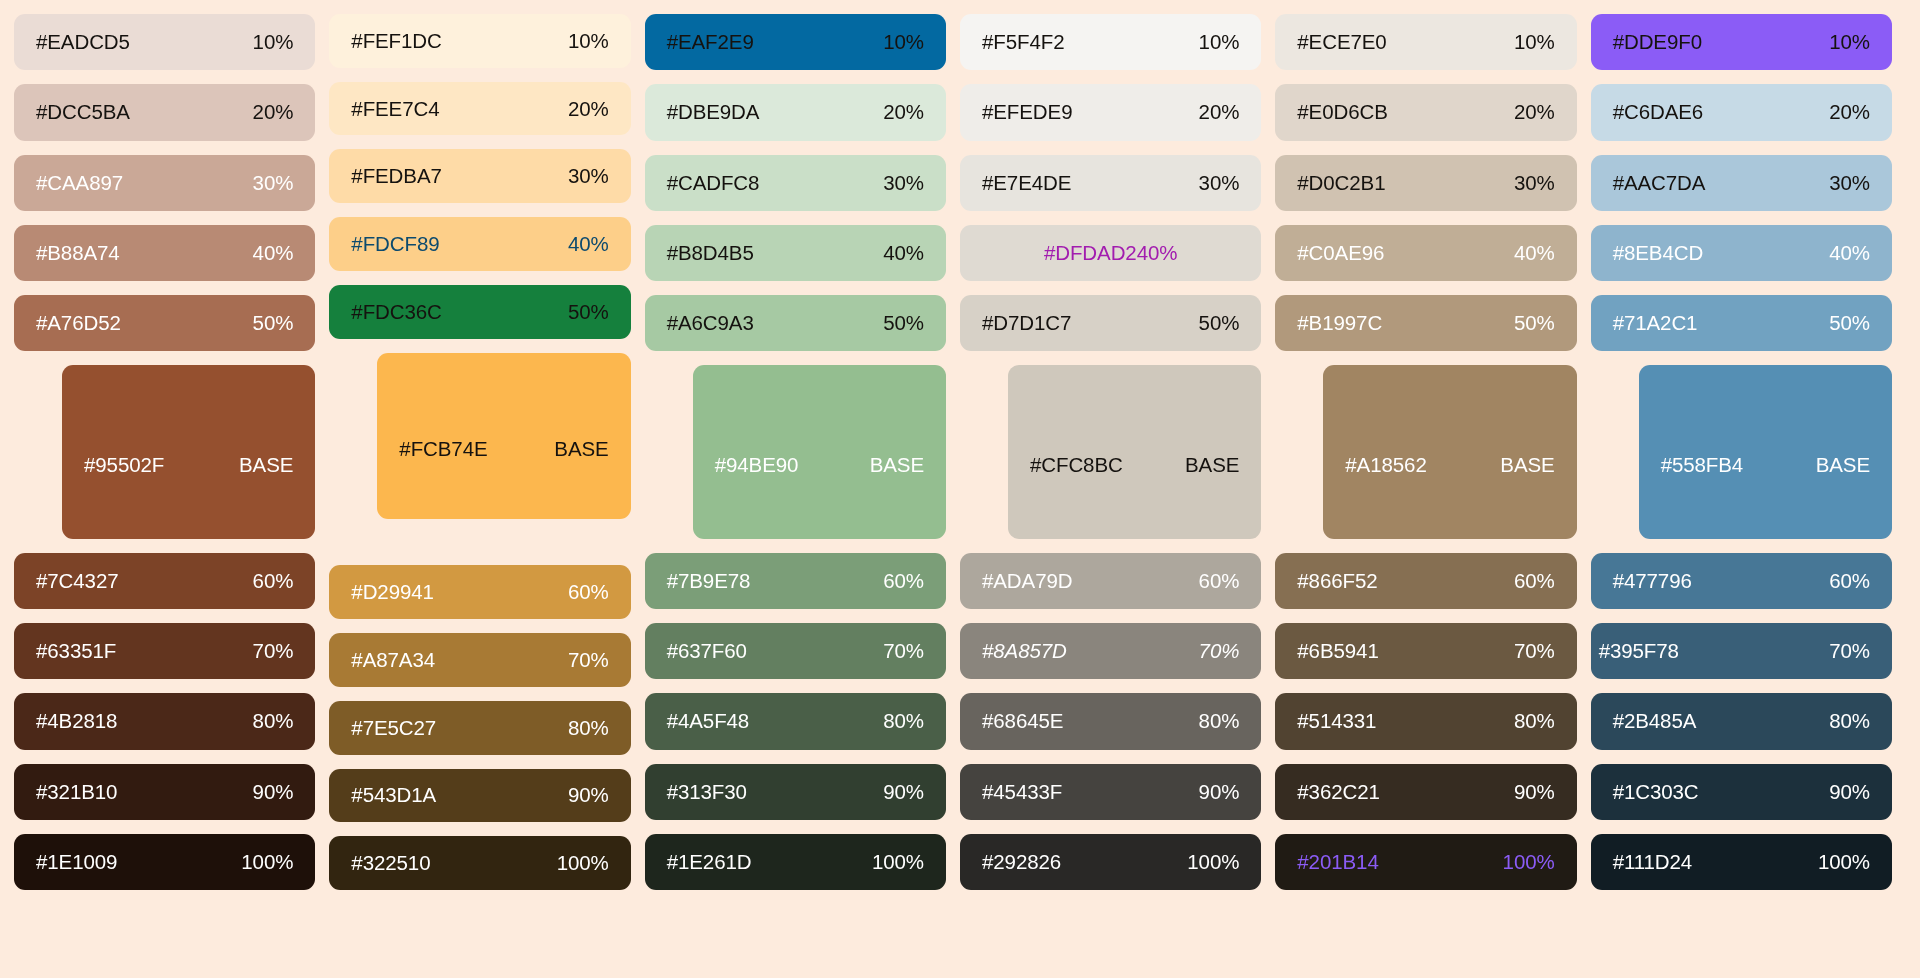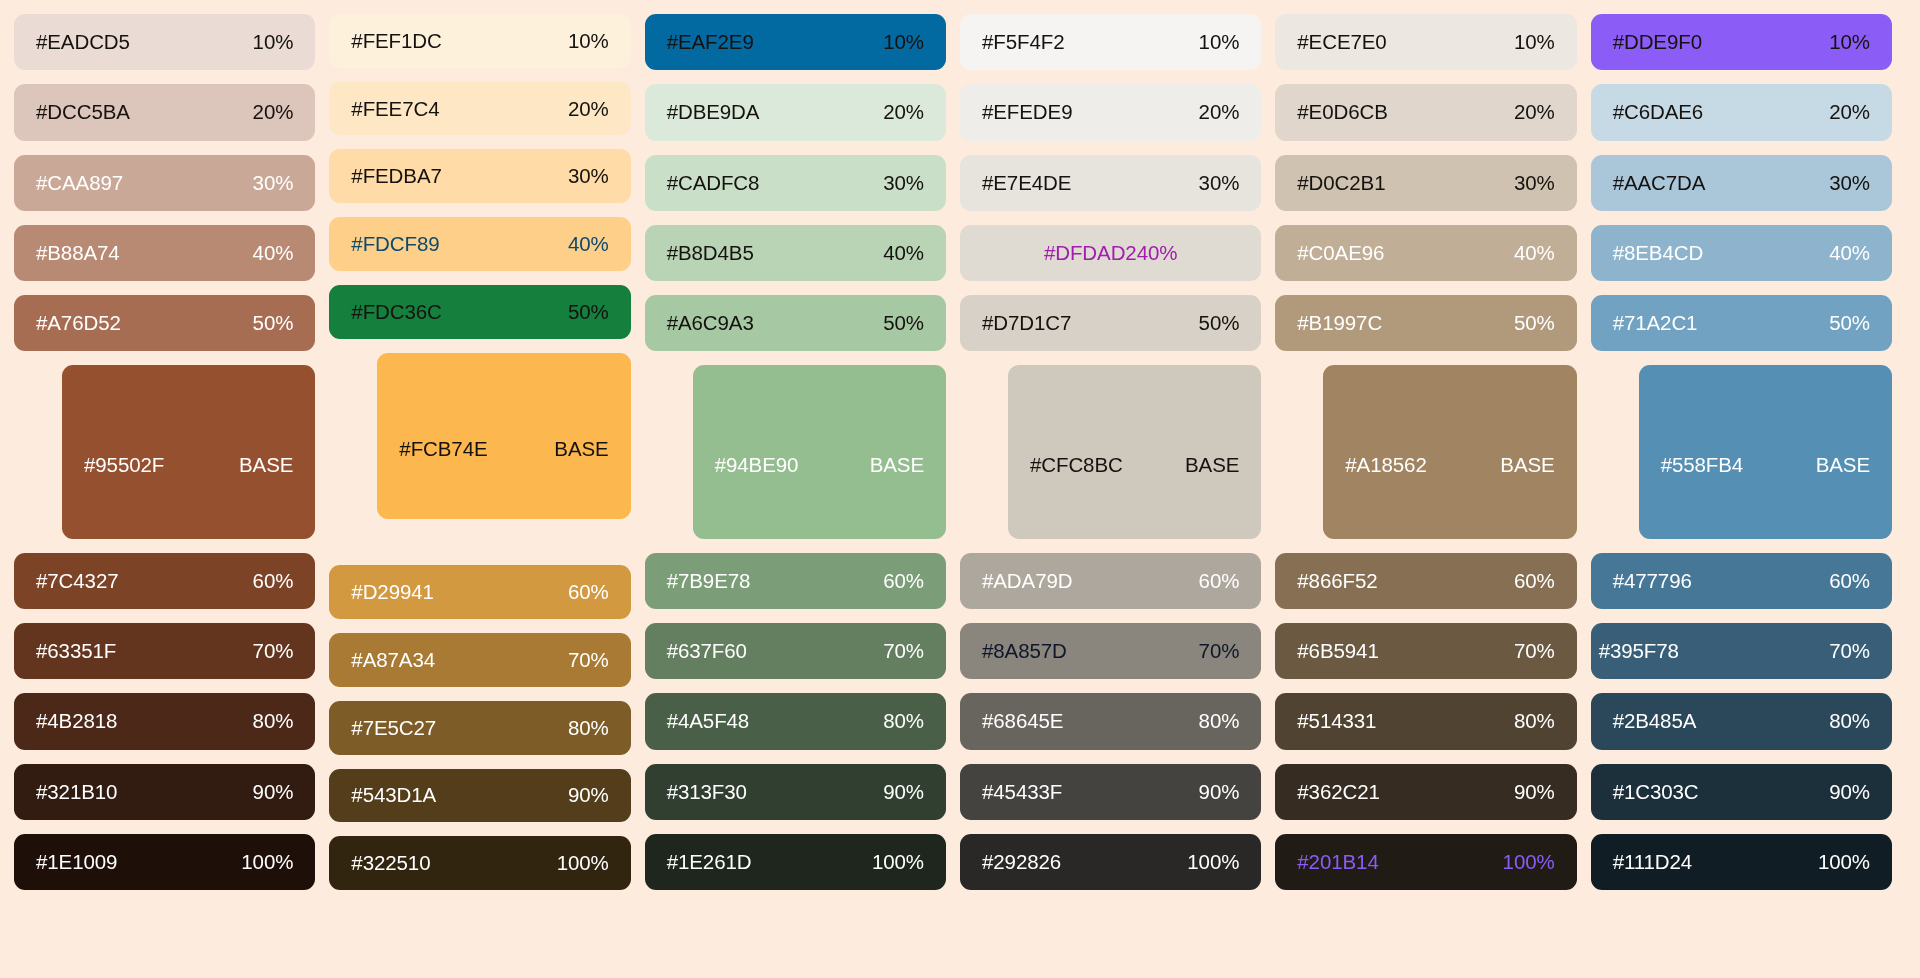--- a/index.html
+++ b/index.html
@@ -223,21 +223,21 @@
         <span class="swatch-step">50%</span>
       </div>
       <div class="swatch base" style="background: rgb(207, 200, 188); color: rgb(21, 18, 15);">
         <span class="swatch-hex">#CFC8BC</span>
         <span class="swatch-step">BASE</span>
       </div>
       <div class="swatch" style="background: rgb(173, 167, 157); color: rgb(255, 255, 255);">
         <span class="swatch-hex">#ADA79D</span>
         <span class="swatch-step">60%</span>
       </div>
-      <div class="swatch" style="background: rgb(138, 133, 125); color: #0f172a;">
+      <div class="swatch" style="background: rgb(138, 133, 125); color: #ffffff; font-style: italic;">
         <span class="swatch-hex">#8A857D</span>
         <span class="swatch-step">70%</span>
       </div>
       <div class="swatch" style="background: rgb(104, 100, 94); color: rgb(255, 255, 255);">
         <span class="swatch-hex">#68645E</span>
         <span class="swatch-step">80%</span>
       </div>
       <div class="swatch" style="background: rgb(69, 67, 63); color: rgb(255, 255, 255);">
         <span class="swatch-hex">#45433F</span>
         <span class="swatch-step">90%</span>

